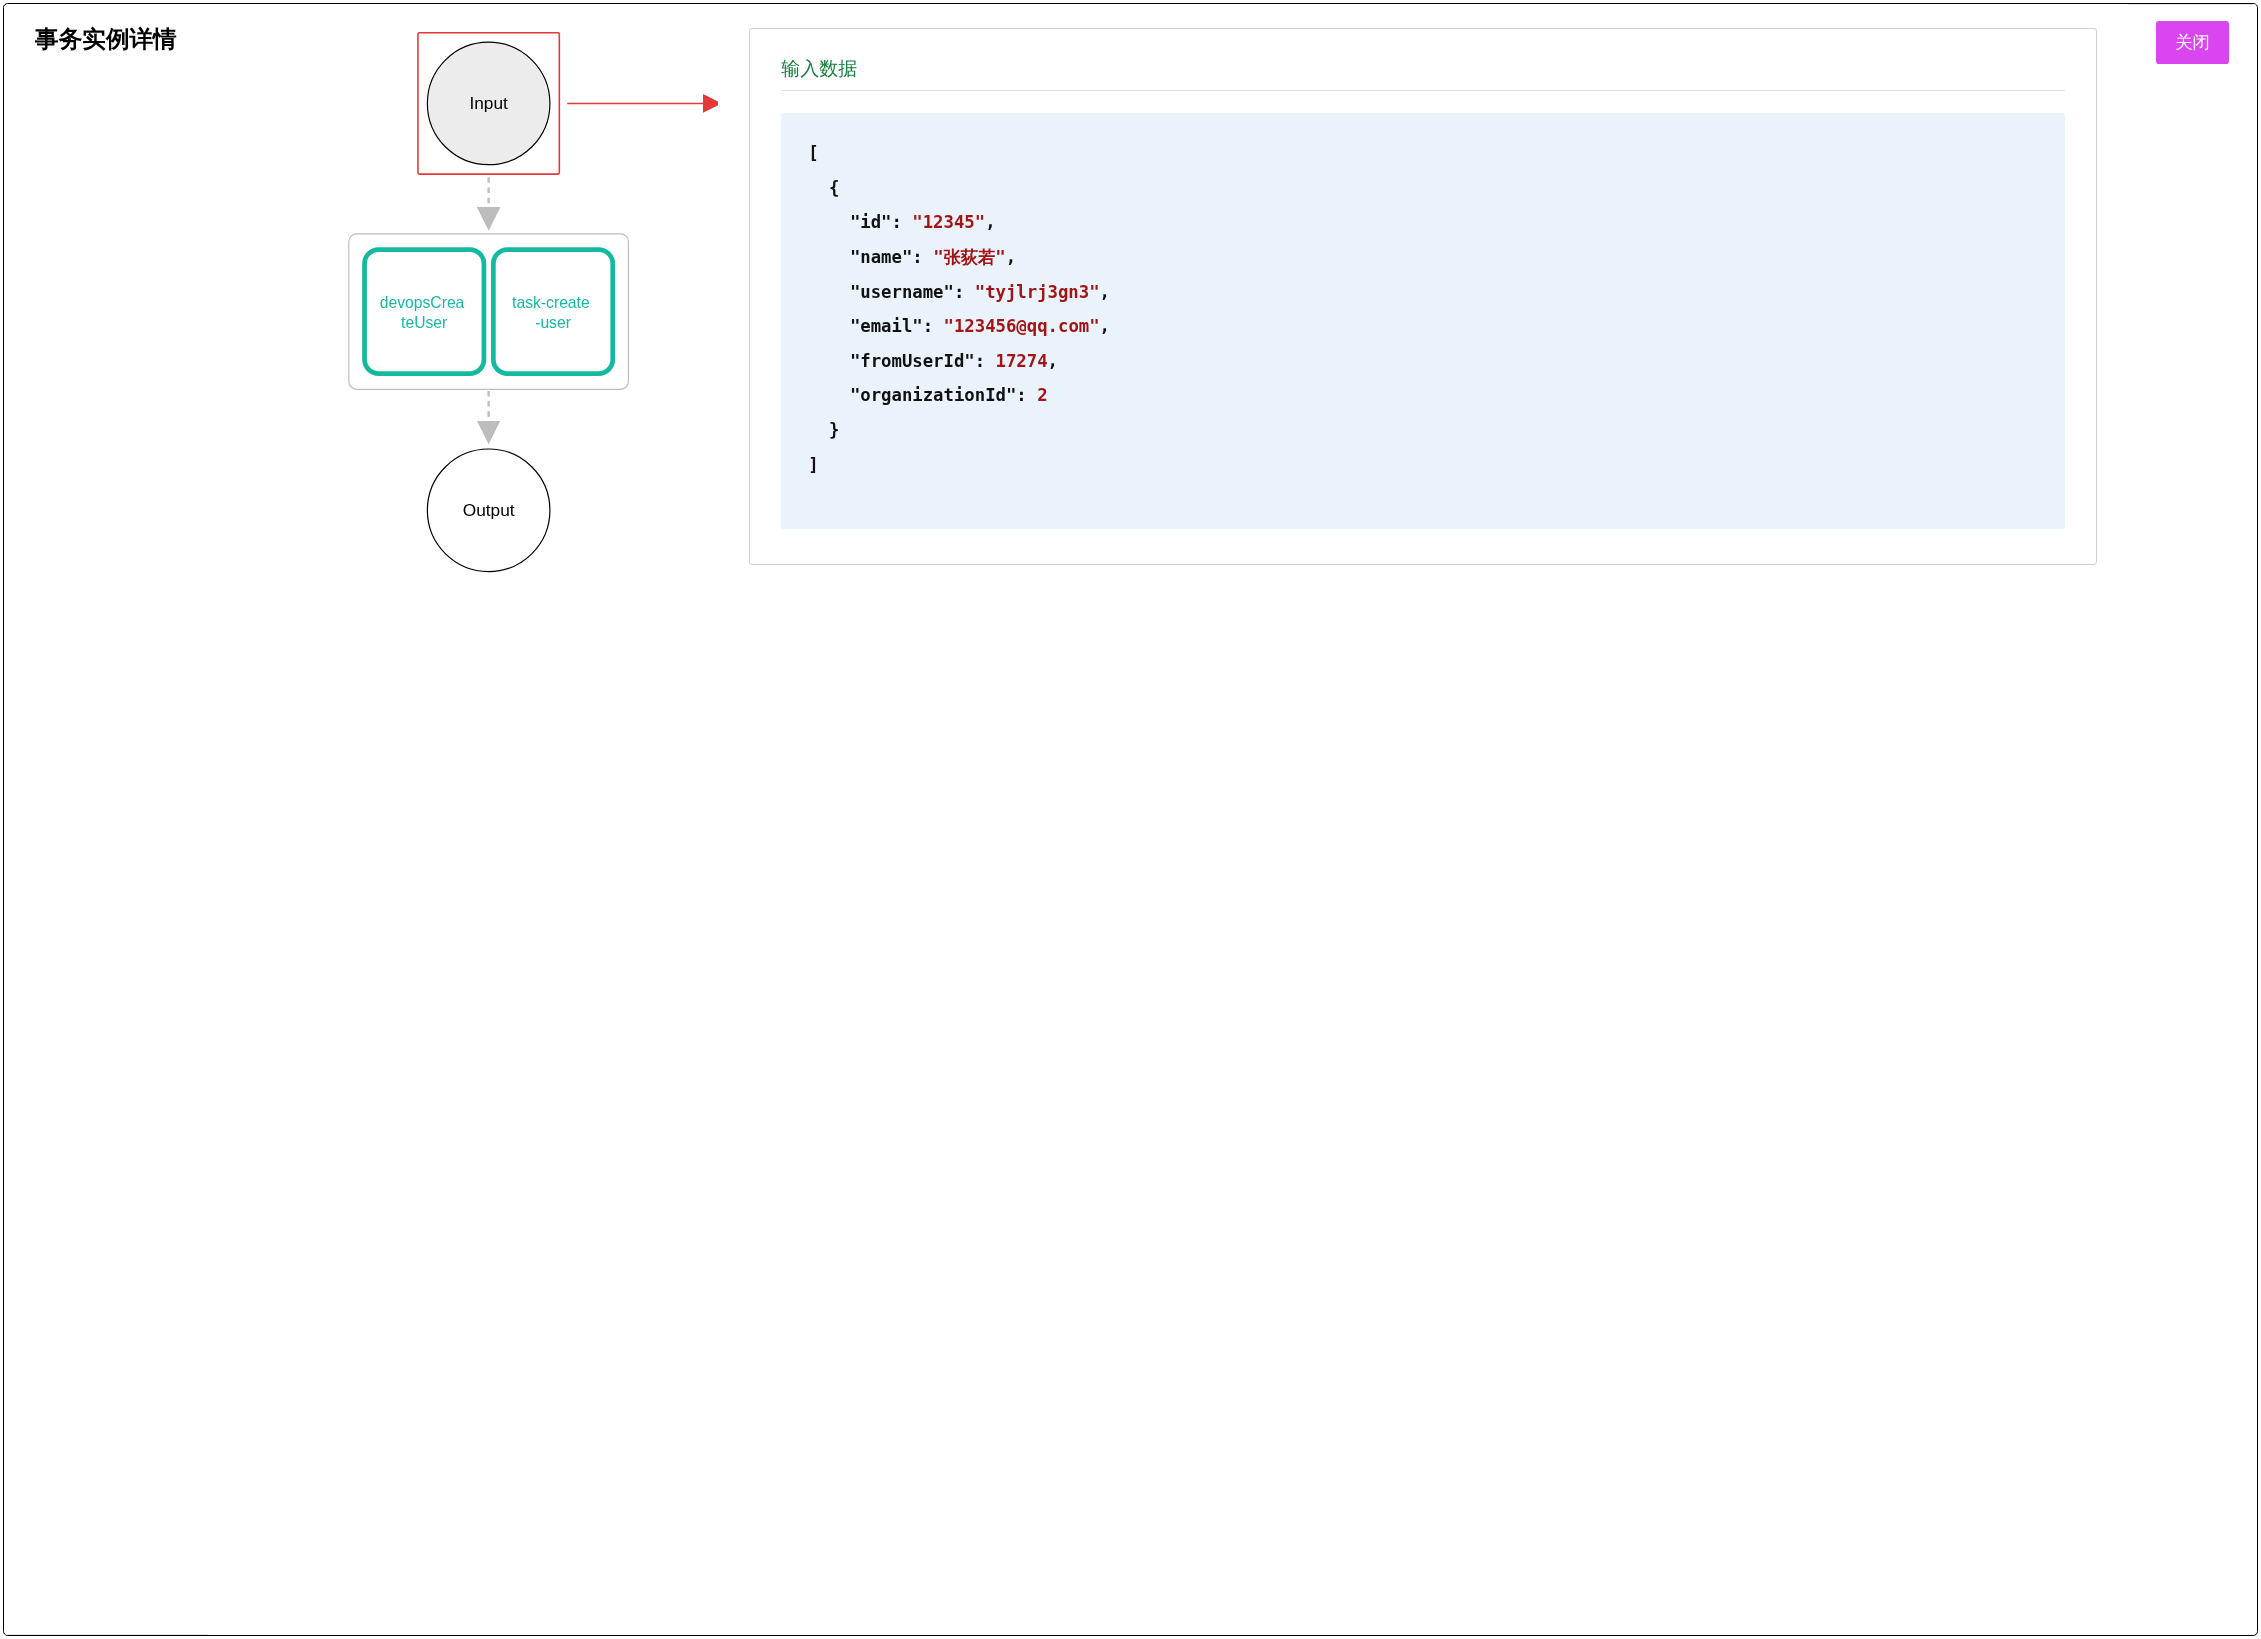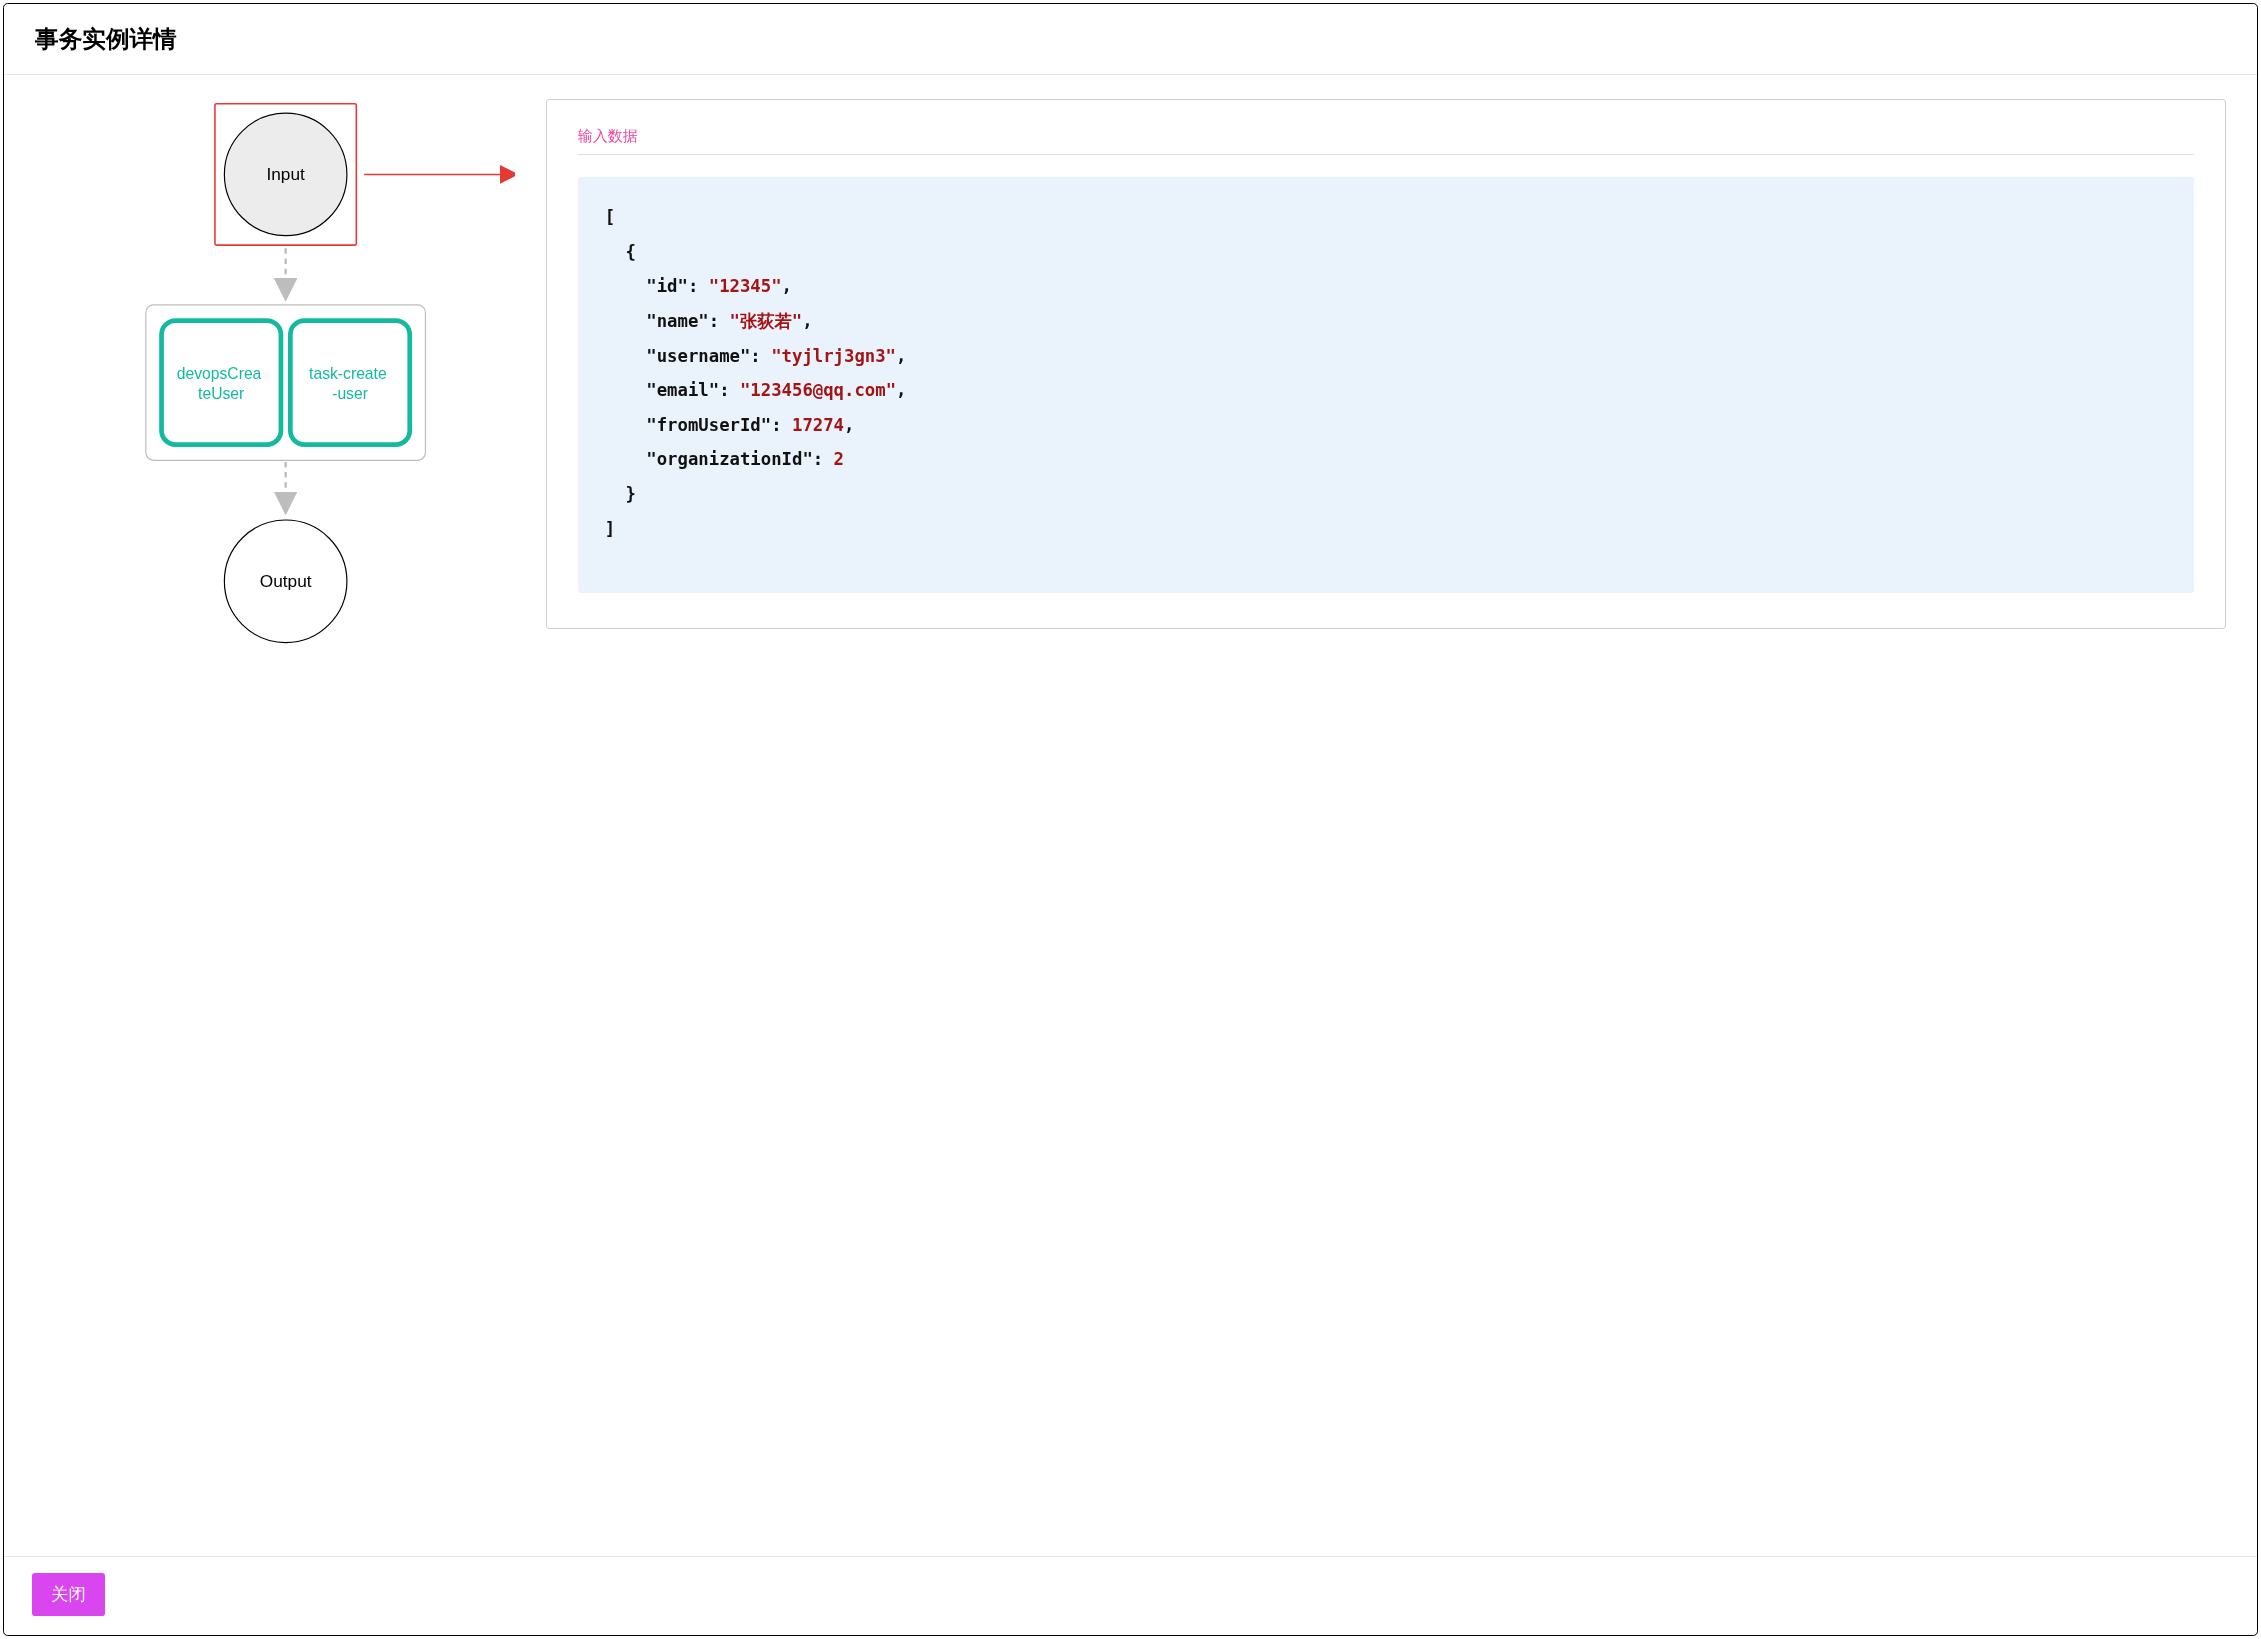--- a/index.html
+++ b/index.html
@@ -8,21 +8,21 @@
       background: #fff;
       color: #000;
     }
     .modal {
       border: 1.6px solid #000;
       border-radius: 4.7px;
       margin: 3.1px;
       width: calc(100% - 6.3px);
       height: calc(100vh - 6.3px);
       display: flex;
-      flex-direction: column;
+      flex-direction: row;
       overflow: hidden;
     }
     .modal-header {
       padding: 19px 31px;
       border-bottom: 0.8px solid #e5e5e5;
     }
     .modal-title {
       font-size: 23.6px;
       font-weight: 700;
     }
@@ -43,22 +43,22 @@
     .diagram-svg {
       width: 100%;
       height: 597px;
     }
     .detail-card {
       border: 0.8px solid #cfcfcf;
       border-radius: 3.1px;
       padding: 27px 31px 35px 31px;
     }
     .detail-section-title {
-      font-size: 15px;
-      color: #ec4899;
+      font-size: 19px;
+      color: #15803d;
       font-weight: 500;
       padding-bottom: 7.9px;
       border-bottom: 0.8px solid #e0e0e0;
       margin-bottom: 22px;
     }
     .code-block {
       background: #eaf2fb;
       border-radius: 2.4px;
       padding: 23.6px 27px 47px 27px;
       font-family: SFMono-Regular, Menlo, Consolas, monospace;

